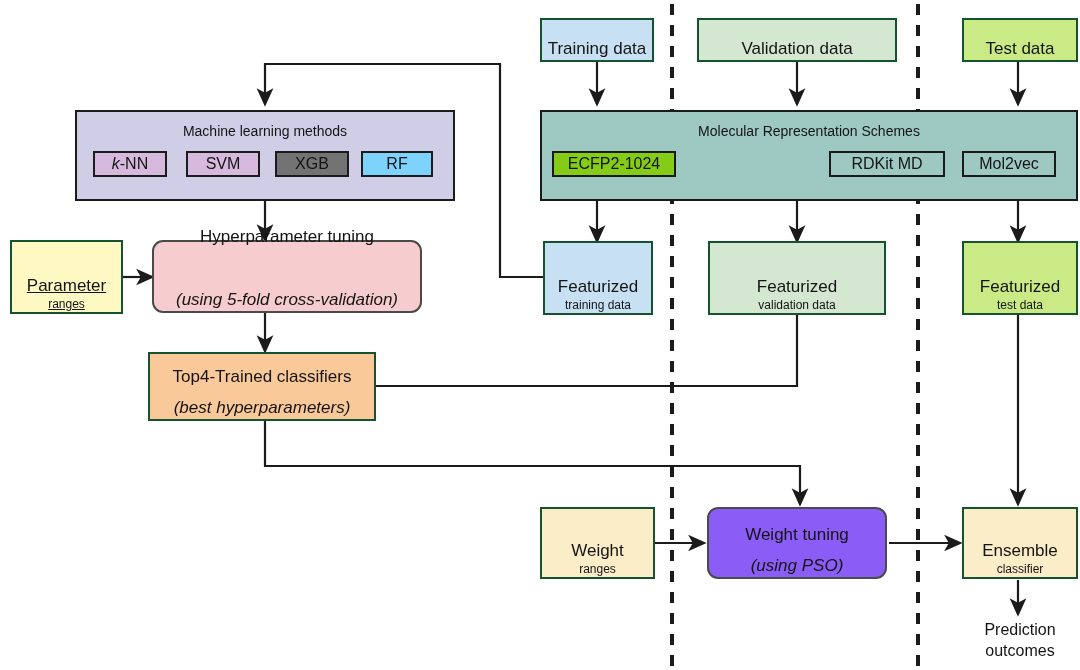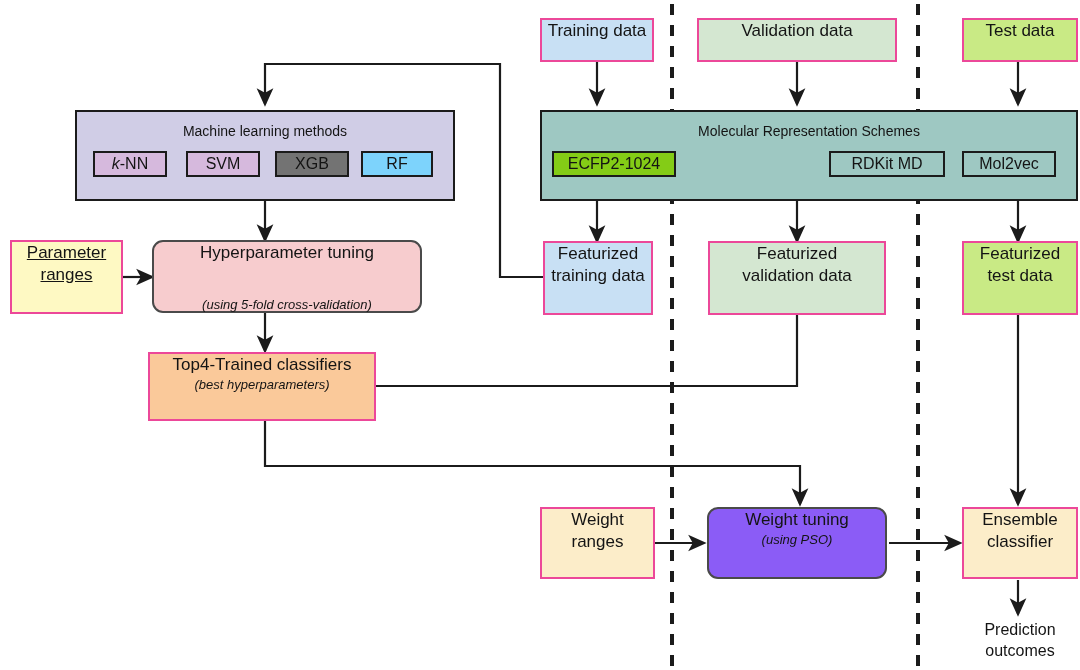--- a/index.html
+++ b/index.html
@@ -17,32 +17,32 @@
   svg#wires{
     position:absolute;
     left:0; top:0;
     width:1080px;
     height:670px;
     pointer-events:none;
   }
   .node{
     position:absolute;
     box-sizing:border-box;
-    border:2px solid #ec4899;
+    border:2px solid #14532d;
     display:flex;
     flex-direction:column;
     align-items:center;
-    justify-content:flex-start;
+    justify-content:flex-end;
     text-align:center;
     line-height:1.28;
     z-index:3;
   }
   .node .t1{font-size:17px;}
-  .node .t2{font-size:17px;}
-  .node .sub{font-size:13px;font-style:italic;margin-top:1px;}
+  .node .t2{font-size:12px;}
+  .node .sub{font-size:17px;font-style:italic;margin-top:10px;}
   .rounded{border-radius:11px;border-color:#4a4a4a;}
   .group-box{
     position:absolute;
     box-sizing:border-box;
     border:2px solid #1b1b1b;
     z-index:2;
   }
   .group-title{
     position:absolute;
     left:0; right:0;

